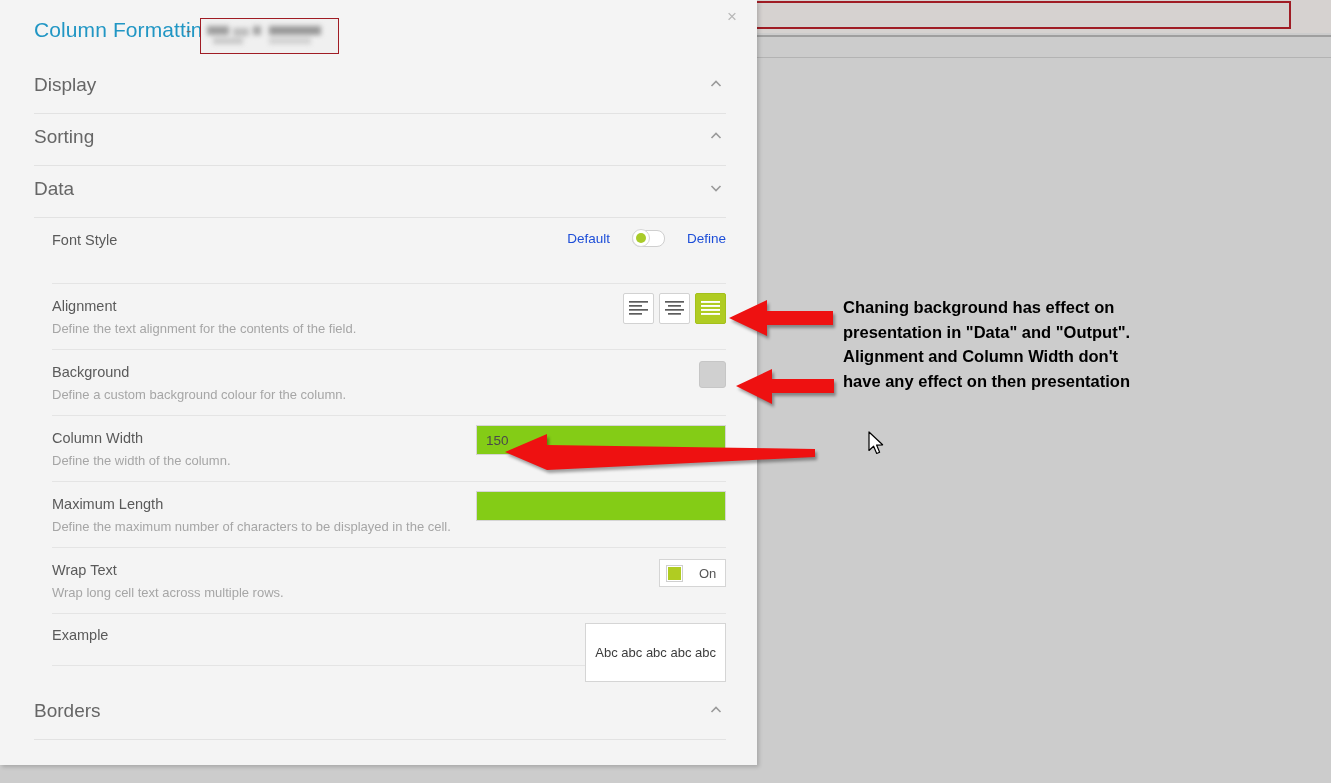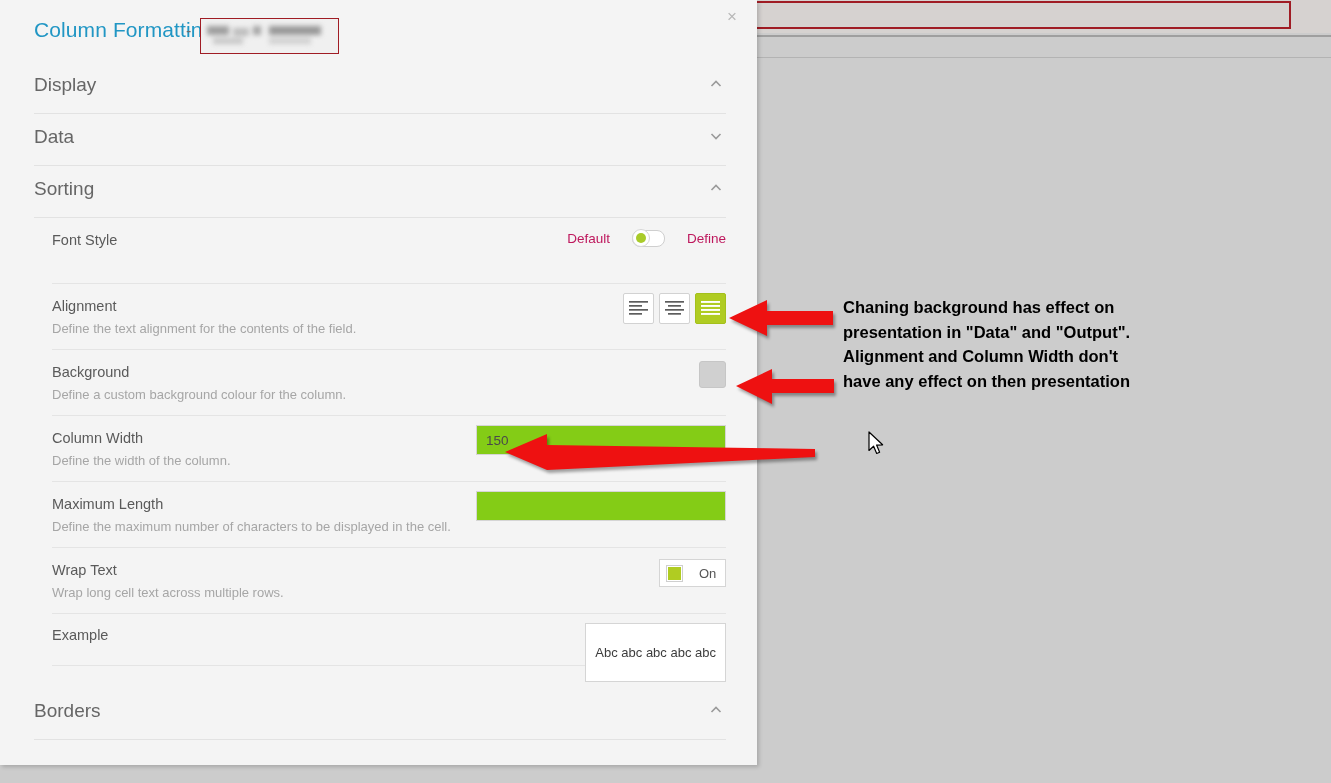--- a/index.html
+++ b/index.html
@@ -166,21 +166,21 @@
     position: absolute;
     right: 0; top: 10px;
   }
 
   
   .toggle-wrap {
     display: flex;
     align-items: center;
     gap: 22px;
     font-size: 13.5px;
-    color: #be185d;
+    color: #1d4ed8;
   }
   .toggle-track {
     width: 31px; height: 15px;
     border: 1px solid #cfcfcf;
     border-radius: 8px;
     background: #ffffff;
     position: relative;
     cursor: pointer;
   }
   .toggle-knob {
@@ -337,33 +337,33 @@
   <div class="accordion-section">
     <div class="accordion-title">Display</div>
     <div class="accordion-chevron">
       <svg width="16" height="16" viewBox="0 0 16 16">
           <path d="M3.5 10 L8 5.5 L12.5 10" fill="none" stroke="#9a9a9a" stroke-width="1.6"></path>
         </svg>
     </div>
   </div>
 
   <div class="accordion-section">
+    <div class="accordion-title">Sorting</div>
+    <div class="accordion-chevron">
+      <svg width="16" height="16" viewBox="0 0 16 16">
+          <path d="M3.5 10 L8 5.5 L12.5 10" fill="none" stroke="#9a9a9a" stroke-width="1.6"></path>
+        </svg>
+    </div>
+  </div>
+
+  <div class="accordion-section">
     <div class="accordion-title">Data</div>
     <div class="accordion-chevron">
       <svg width="16" height="16" viewBox="0 0 16 16">
           <path d="M3.5 6 L8 10.5 L12.5 6" fill="none" stroke="#9a9a9a" stroke-width="1.6"></path>
-        </svg>
-    </div>
-  </div>
-
-  <div class="accordion-section">
-    <div class="accordion-title">Sorting</div>
-    <div class="accordion-chevron">
-      <svg width="16" height="16" viewBox="0 0 16 16">
-          <path d="M3.5 10 L8 5.5 L12.5 10" fill="none" stroke="#9a9a9a" stroke-width="1.6"></path>
         </svg>
     </div>
   </div>
 
   <div id="data-rows">
 
     <div class="field-row">
       <div class="field-label">Font Style</div>
       <div class="field-control" style="top:12px;">
         <div class="toggle-wrap">

